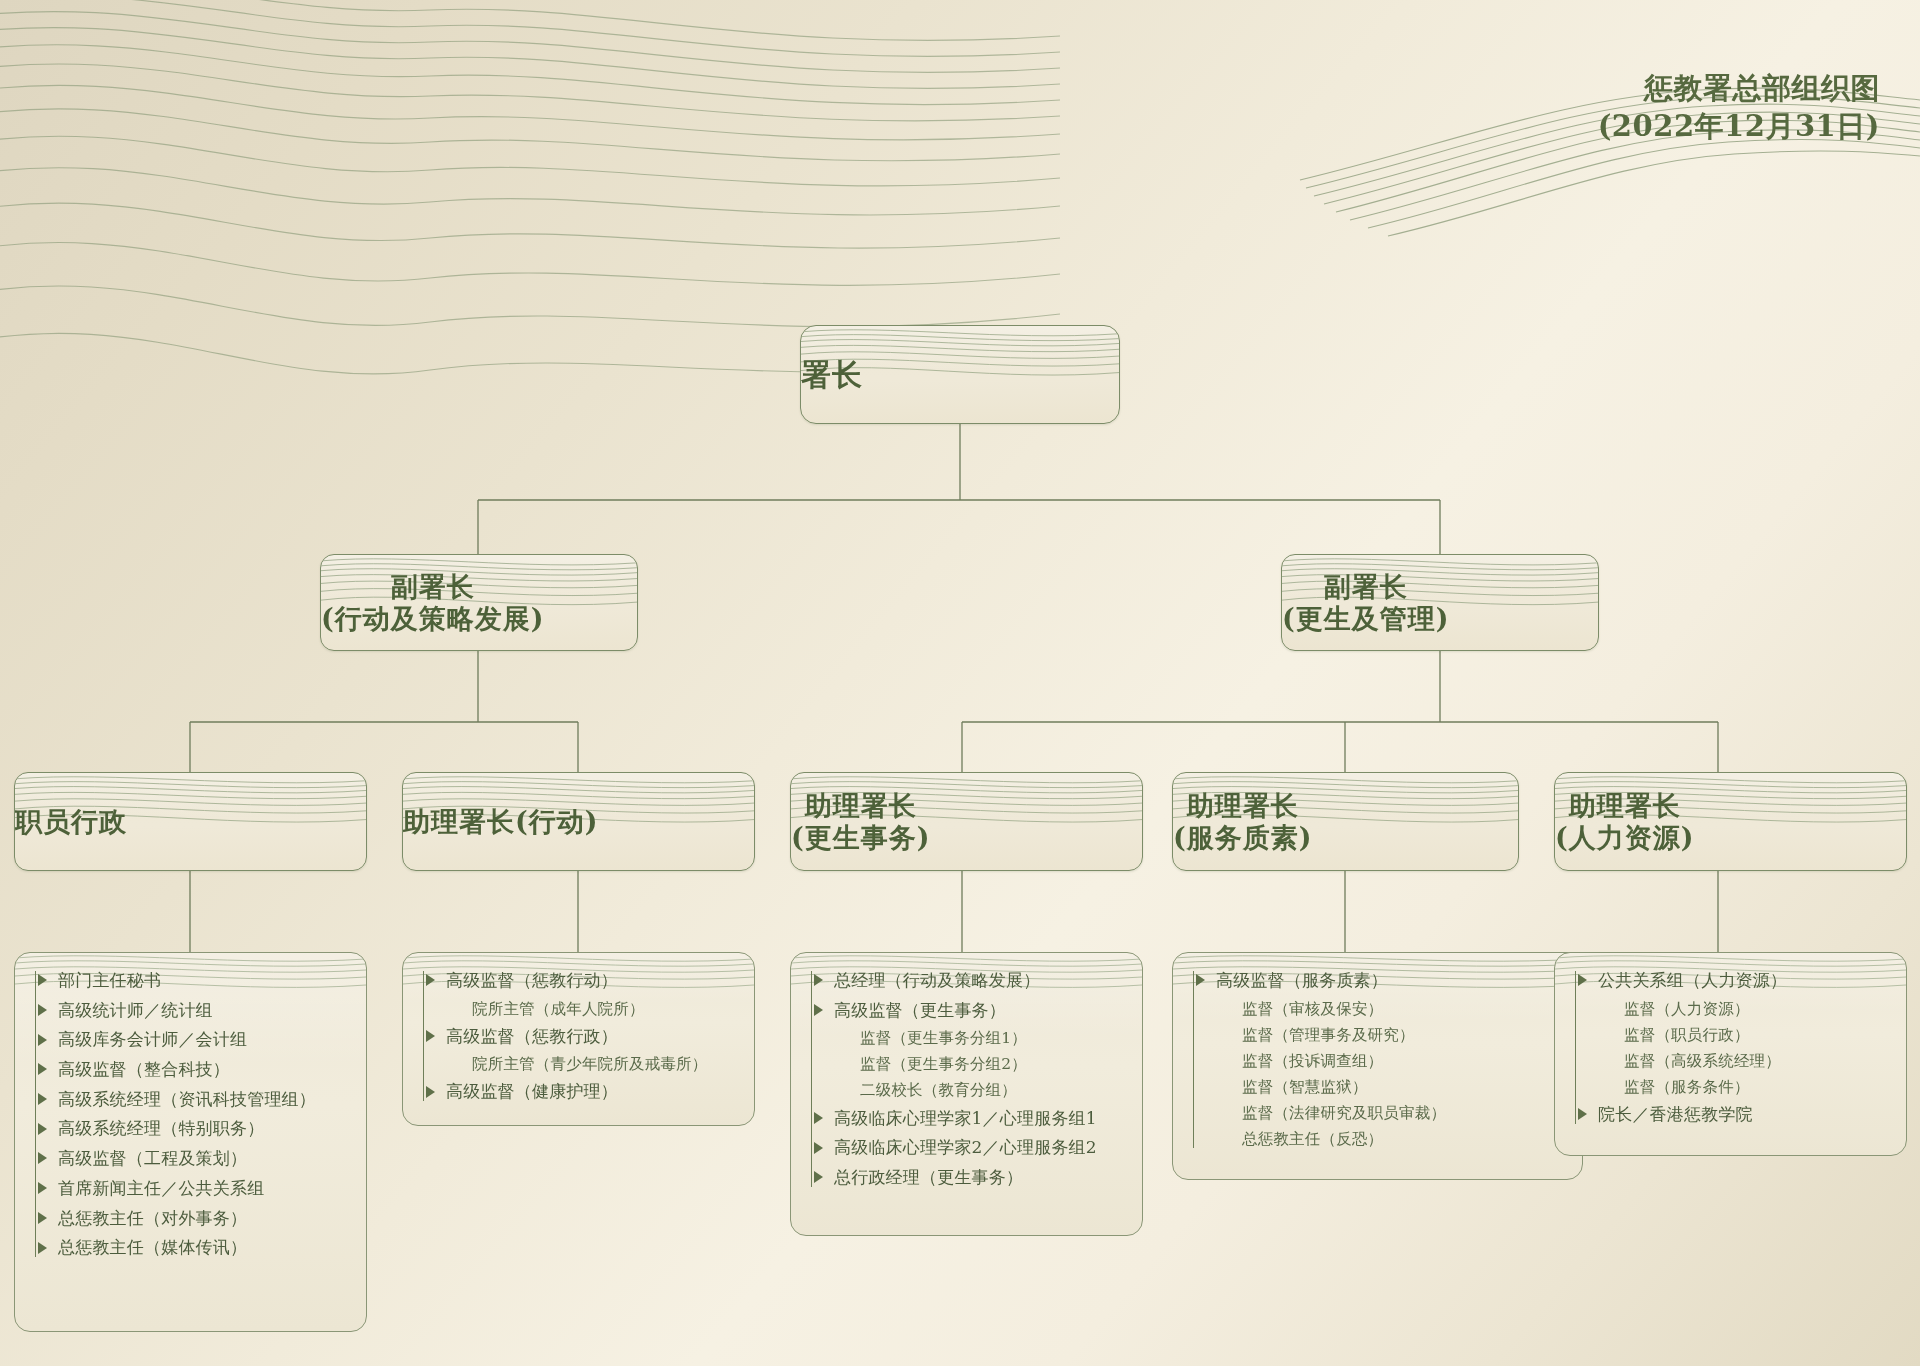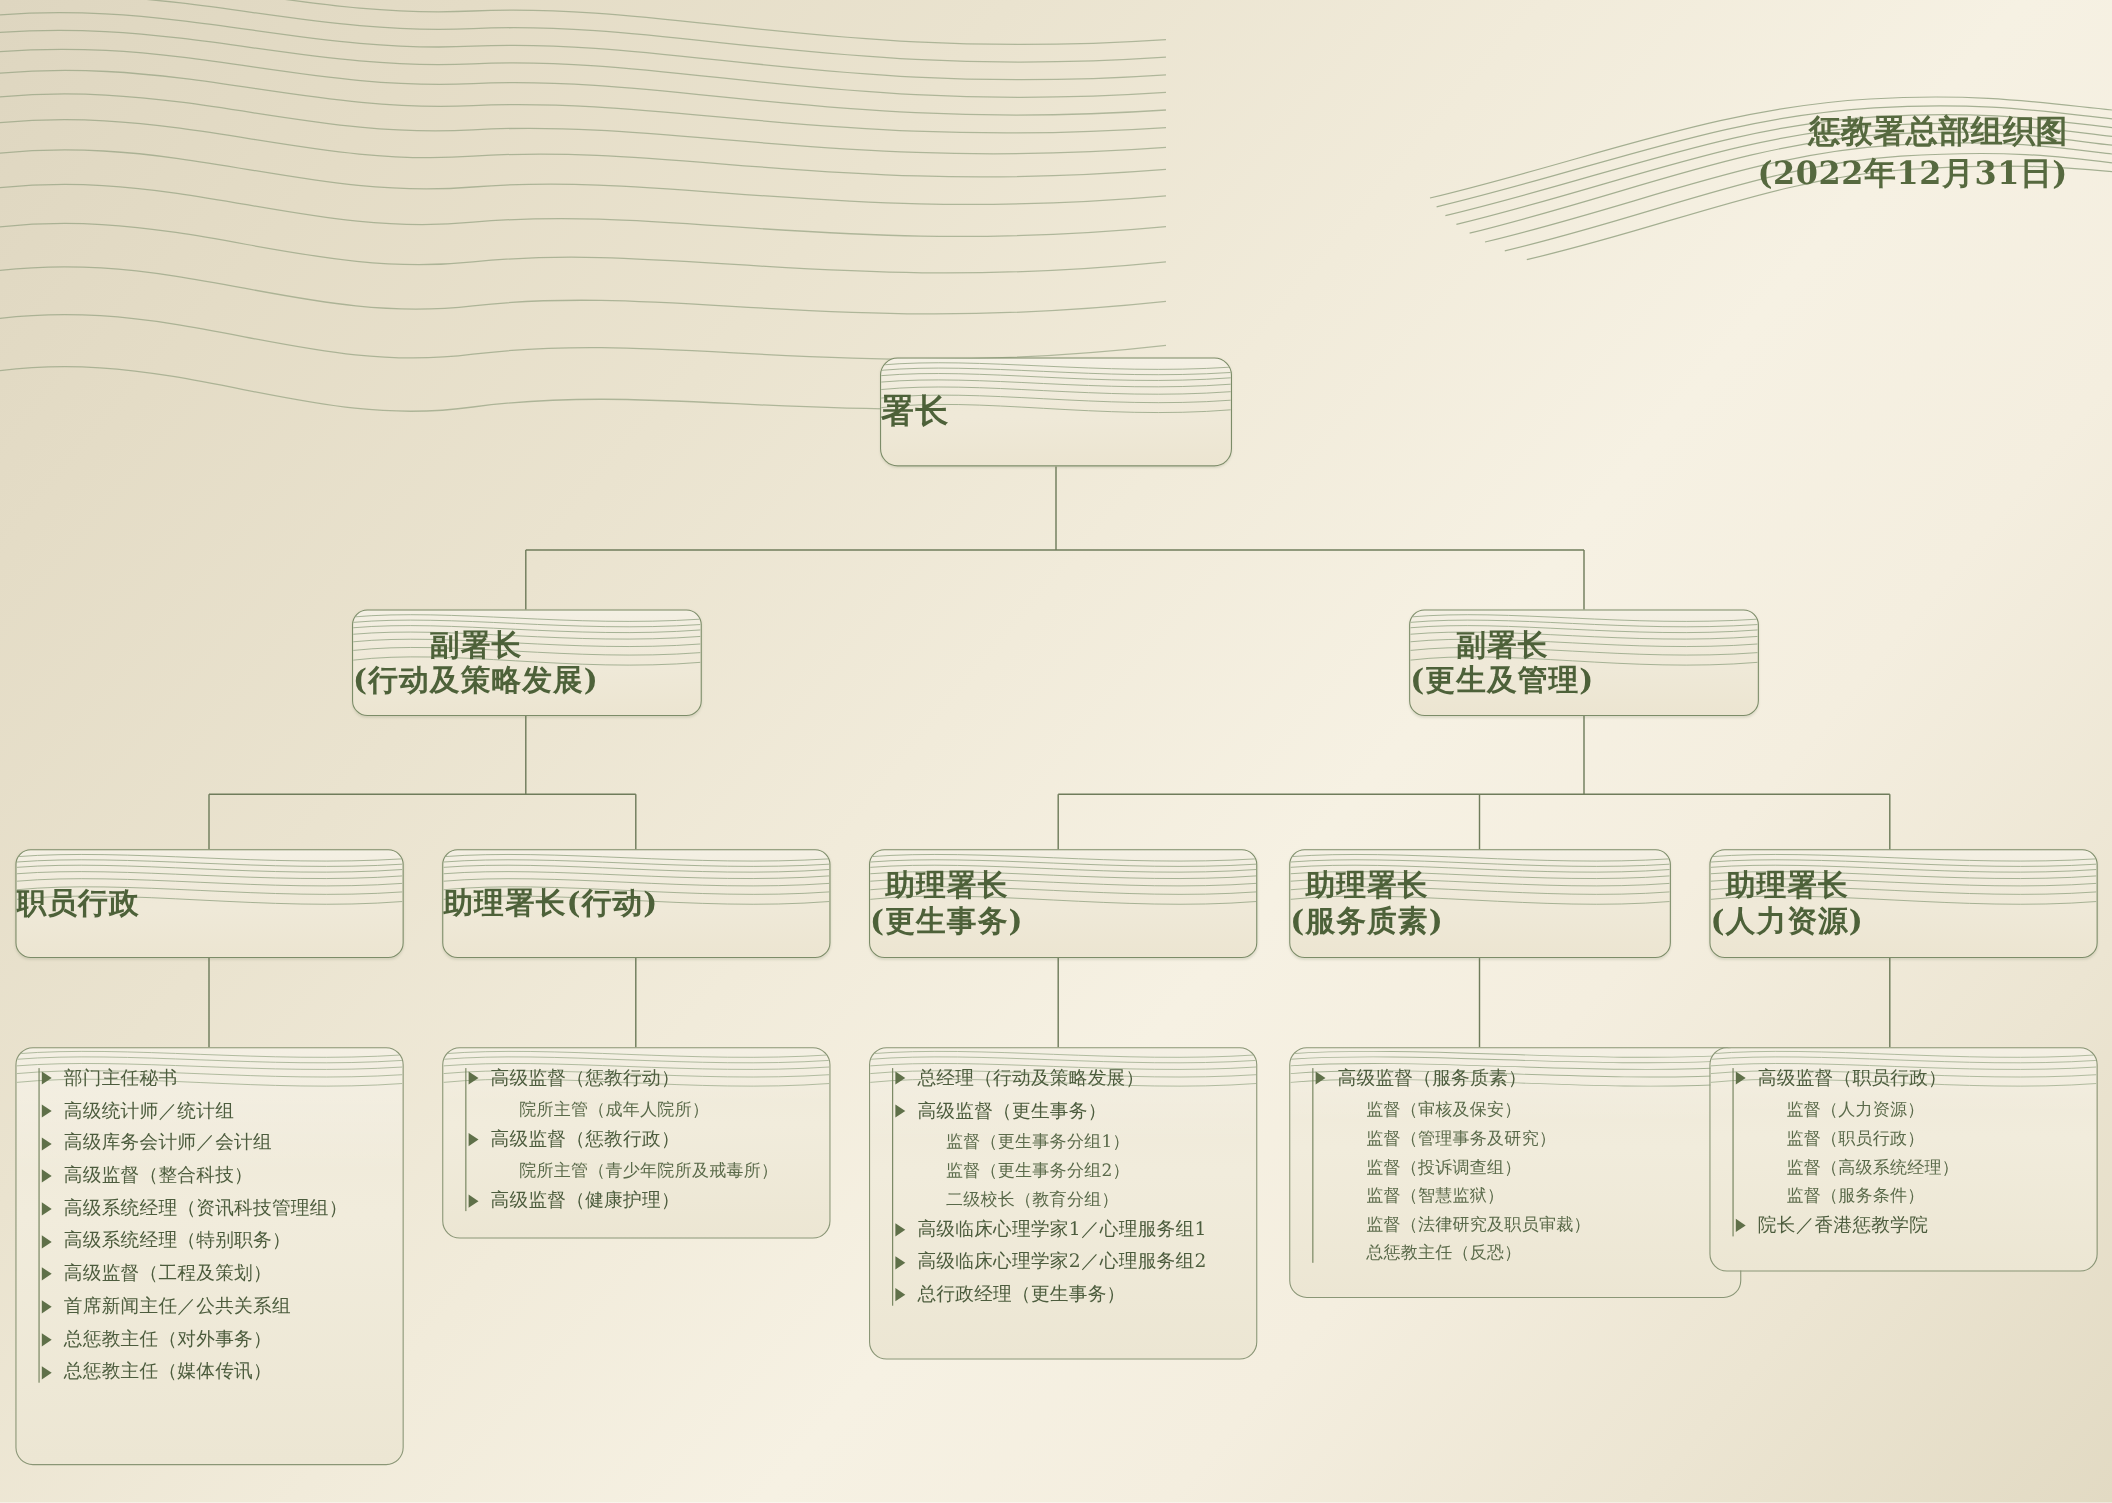--- a/index.html
+++ b/index.html
@@ -41,21 +41,21 @@
     width: 560px;
   }
   .appendix-title {
     font-size: 47px;
     font-weight: bold;
     color: #5c7048;
     letter-spacing: 5px;
     line-height: 1.1;
   }
   .chart-title {
-    margin-top: 73px;
+    margin-top: 42px;
     font-size: 29px;
     font-weight: bold;
     color: #56693f;
     line-height: 1.3;
     letter-spacing: .5px;
   }
 
   
   #org-canvas {
     position: absolute;
@@ -446,20 +446,20 @@
   <svg class="ripple" viewBox="0 0 353 46" preserveAspectRatio="none">
     <g fill="none" stroke="#a6b295" stroke-width=".8">
       <path d="M0 5 C 100 -3 230 14 353 6"></path>
         <path d="M0 10 C 100 2 230 19 353 11"></path>
       <path d="M0 16 C 100 8 230 25 353 17"></path>
         <path d="M0 23 C 100 14 230 32 353 24"></path>
       <path d="M0 31 C 100 21 230 41 353 32"></path>
     </g>
   </svg>
   <div class="panel-inner">
-      <div class="item">高级监督（职员行政）</div>
+      <div class="item">公共关系组（人力资源）</div>
       <div class="subitem">监督（人力资源）</div>
       <div class="subitem">监督（职员行政）</div>
       <div class="subitem">监督（高级系统经理）</div>
       <div class="subitem">监督（服务条件）</div>
       <div class="item">院长／香港惩教学院</div>
     </div>
 </div>
 
 </body></html>

